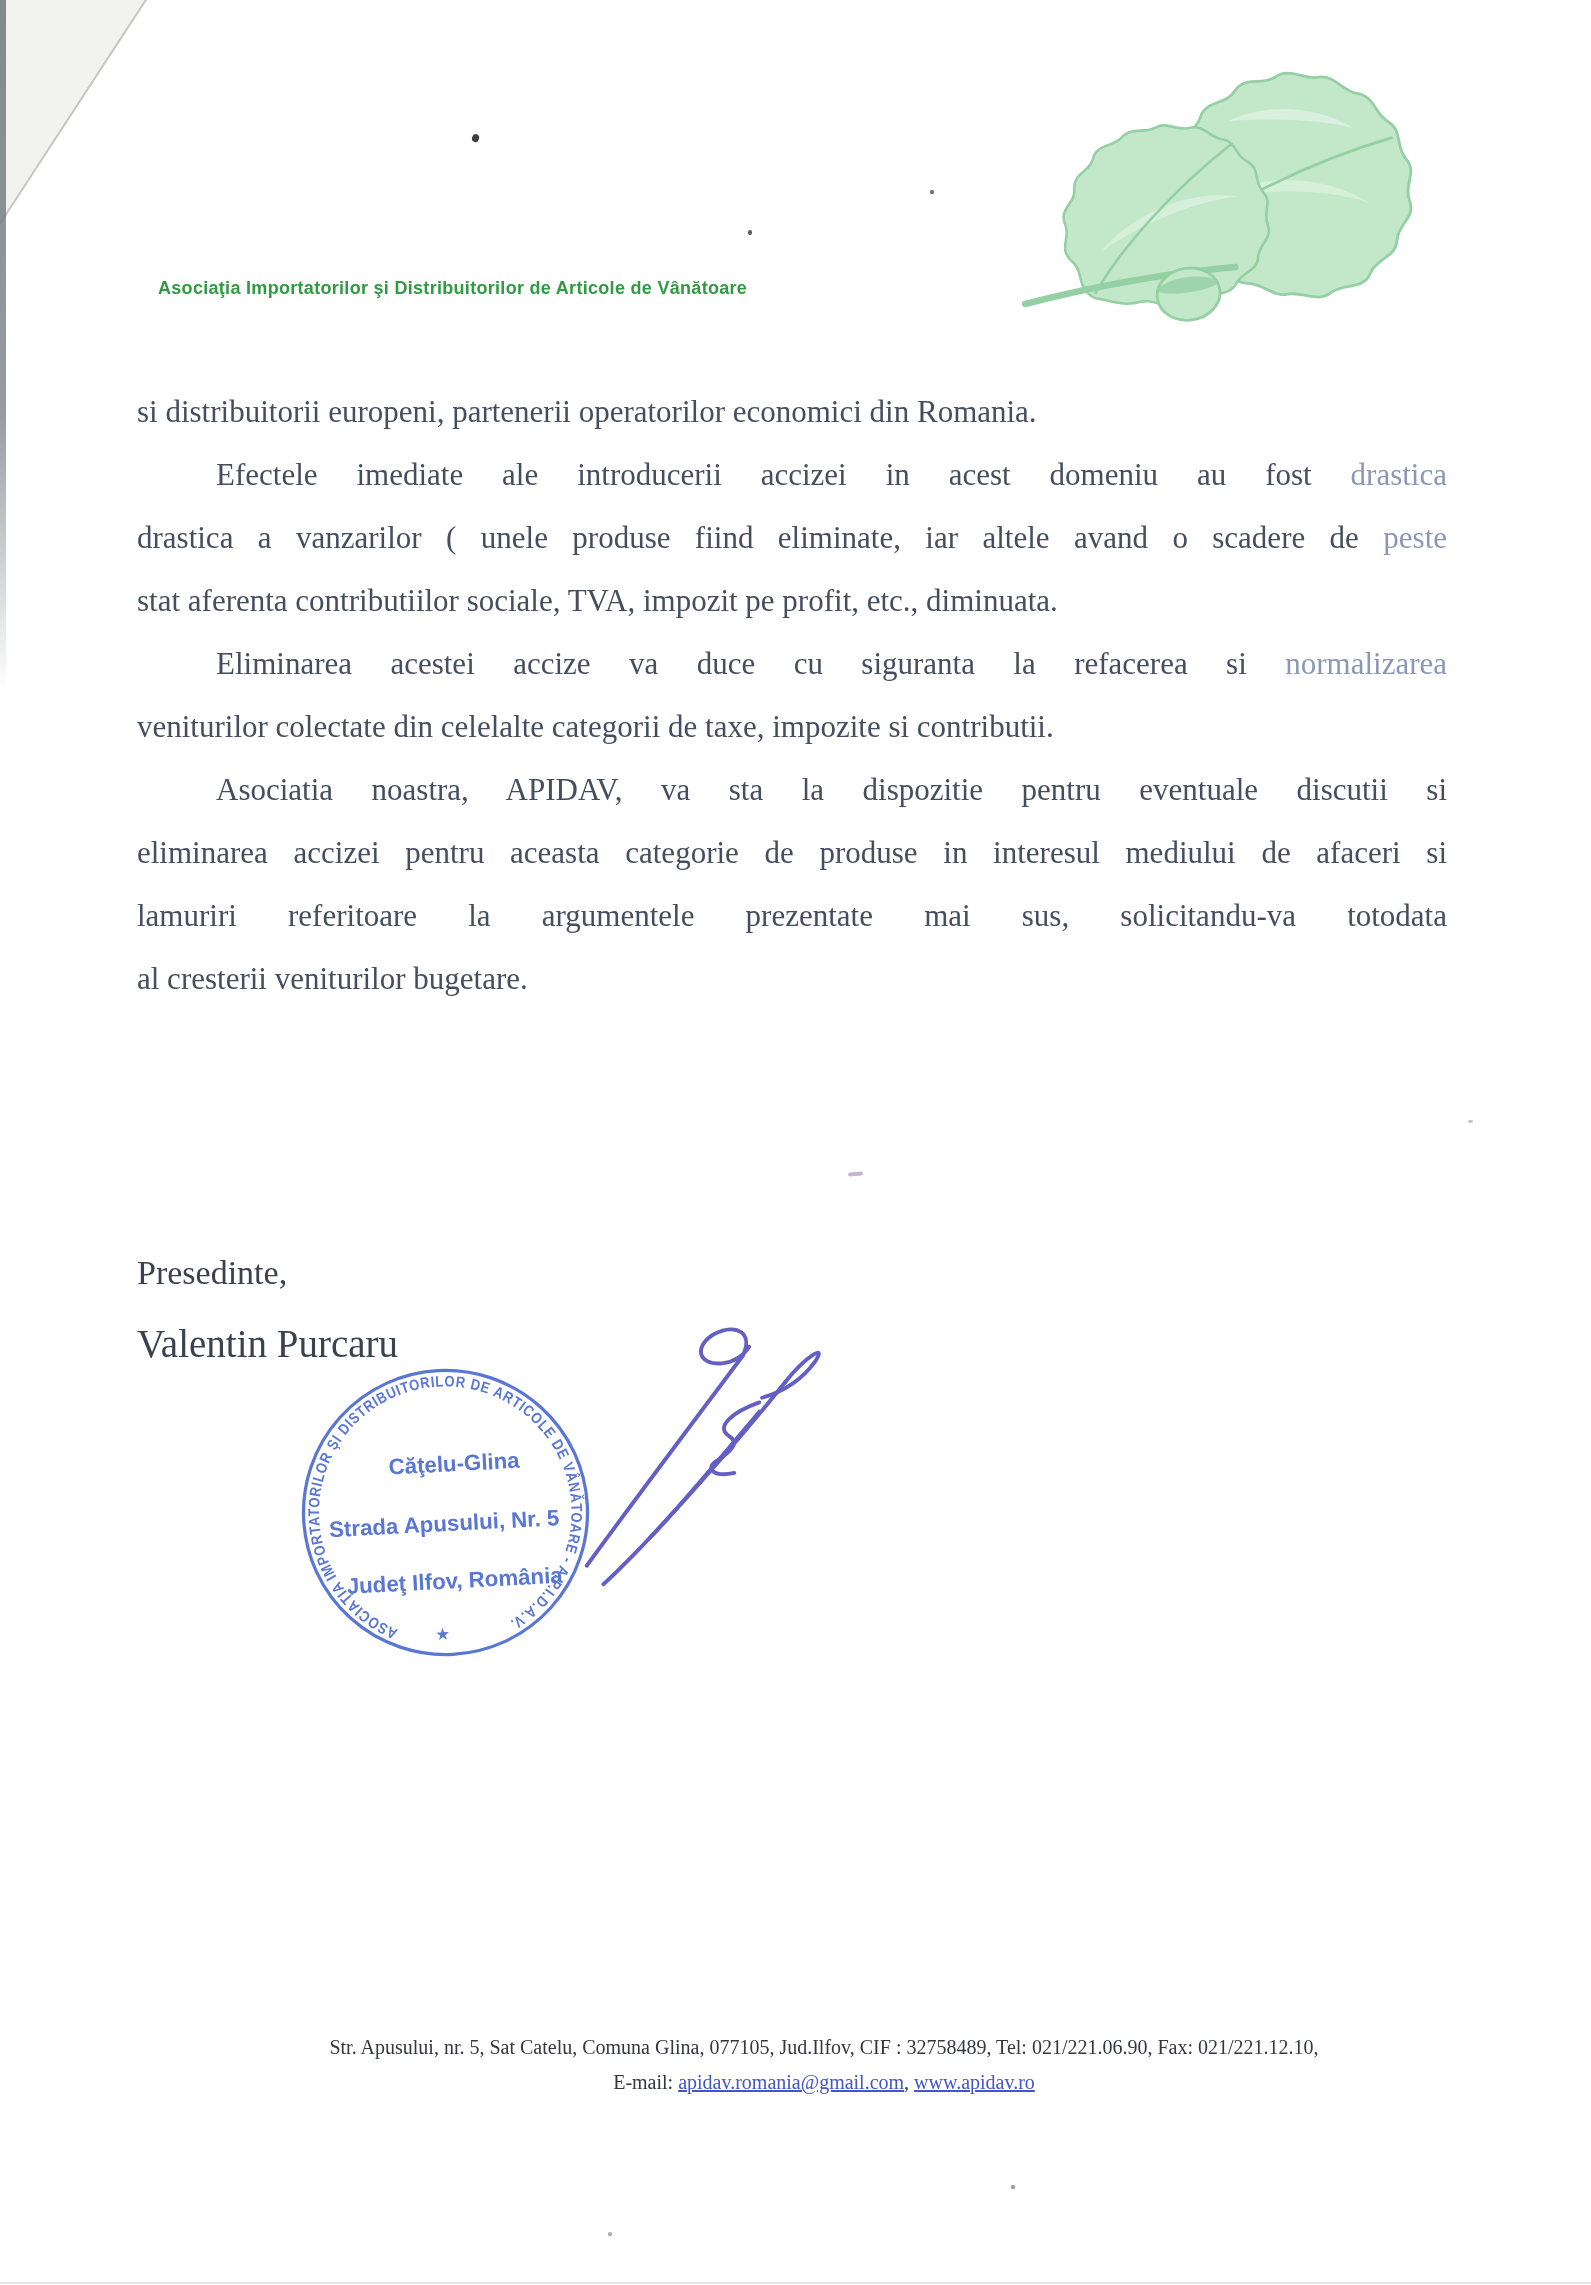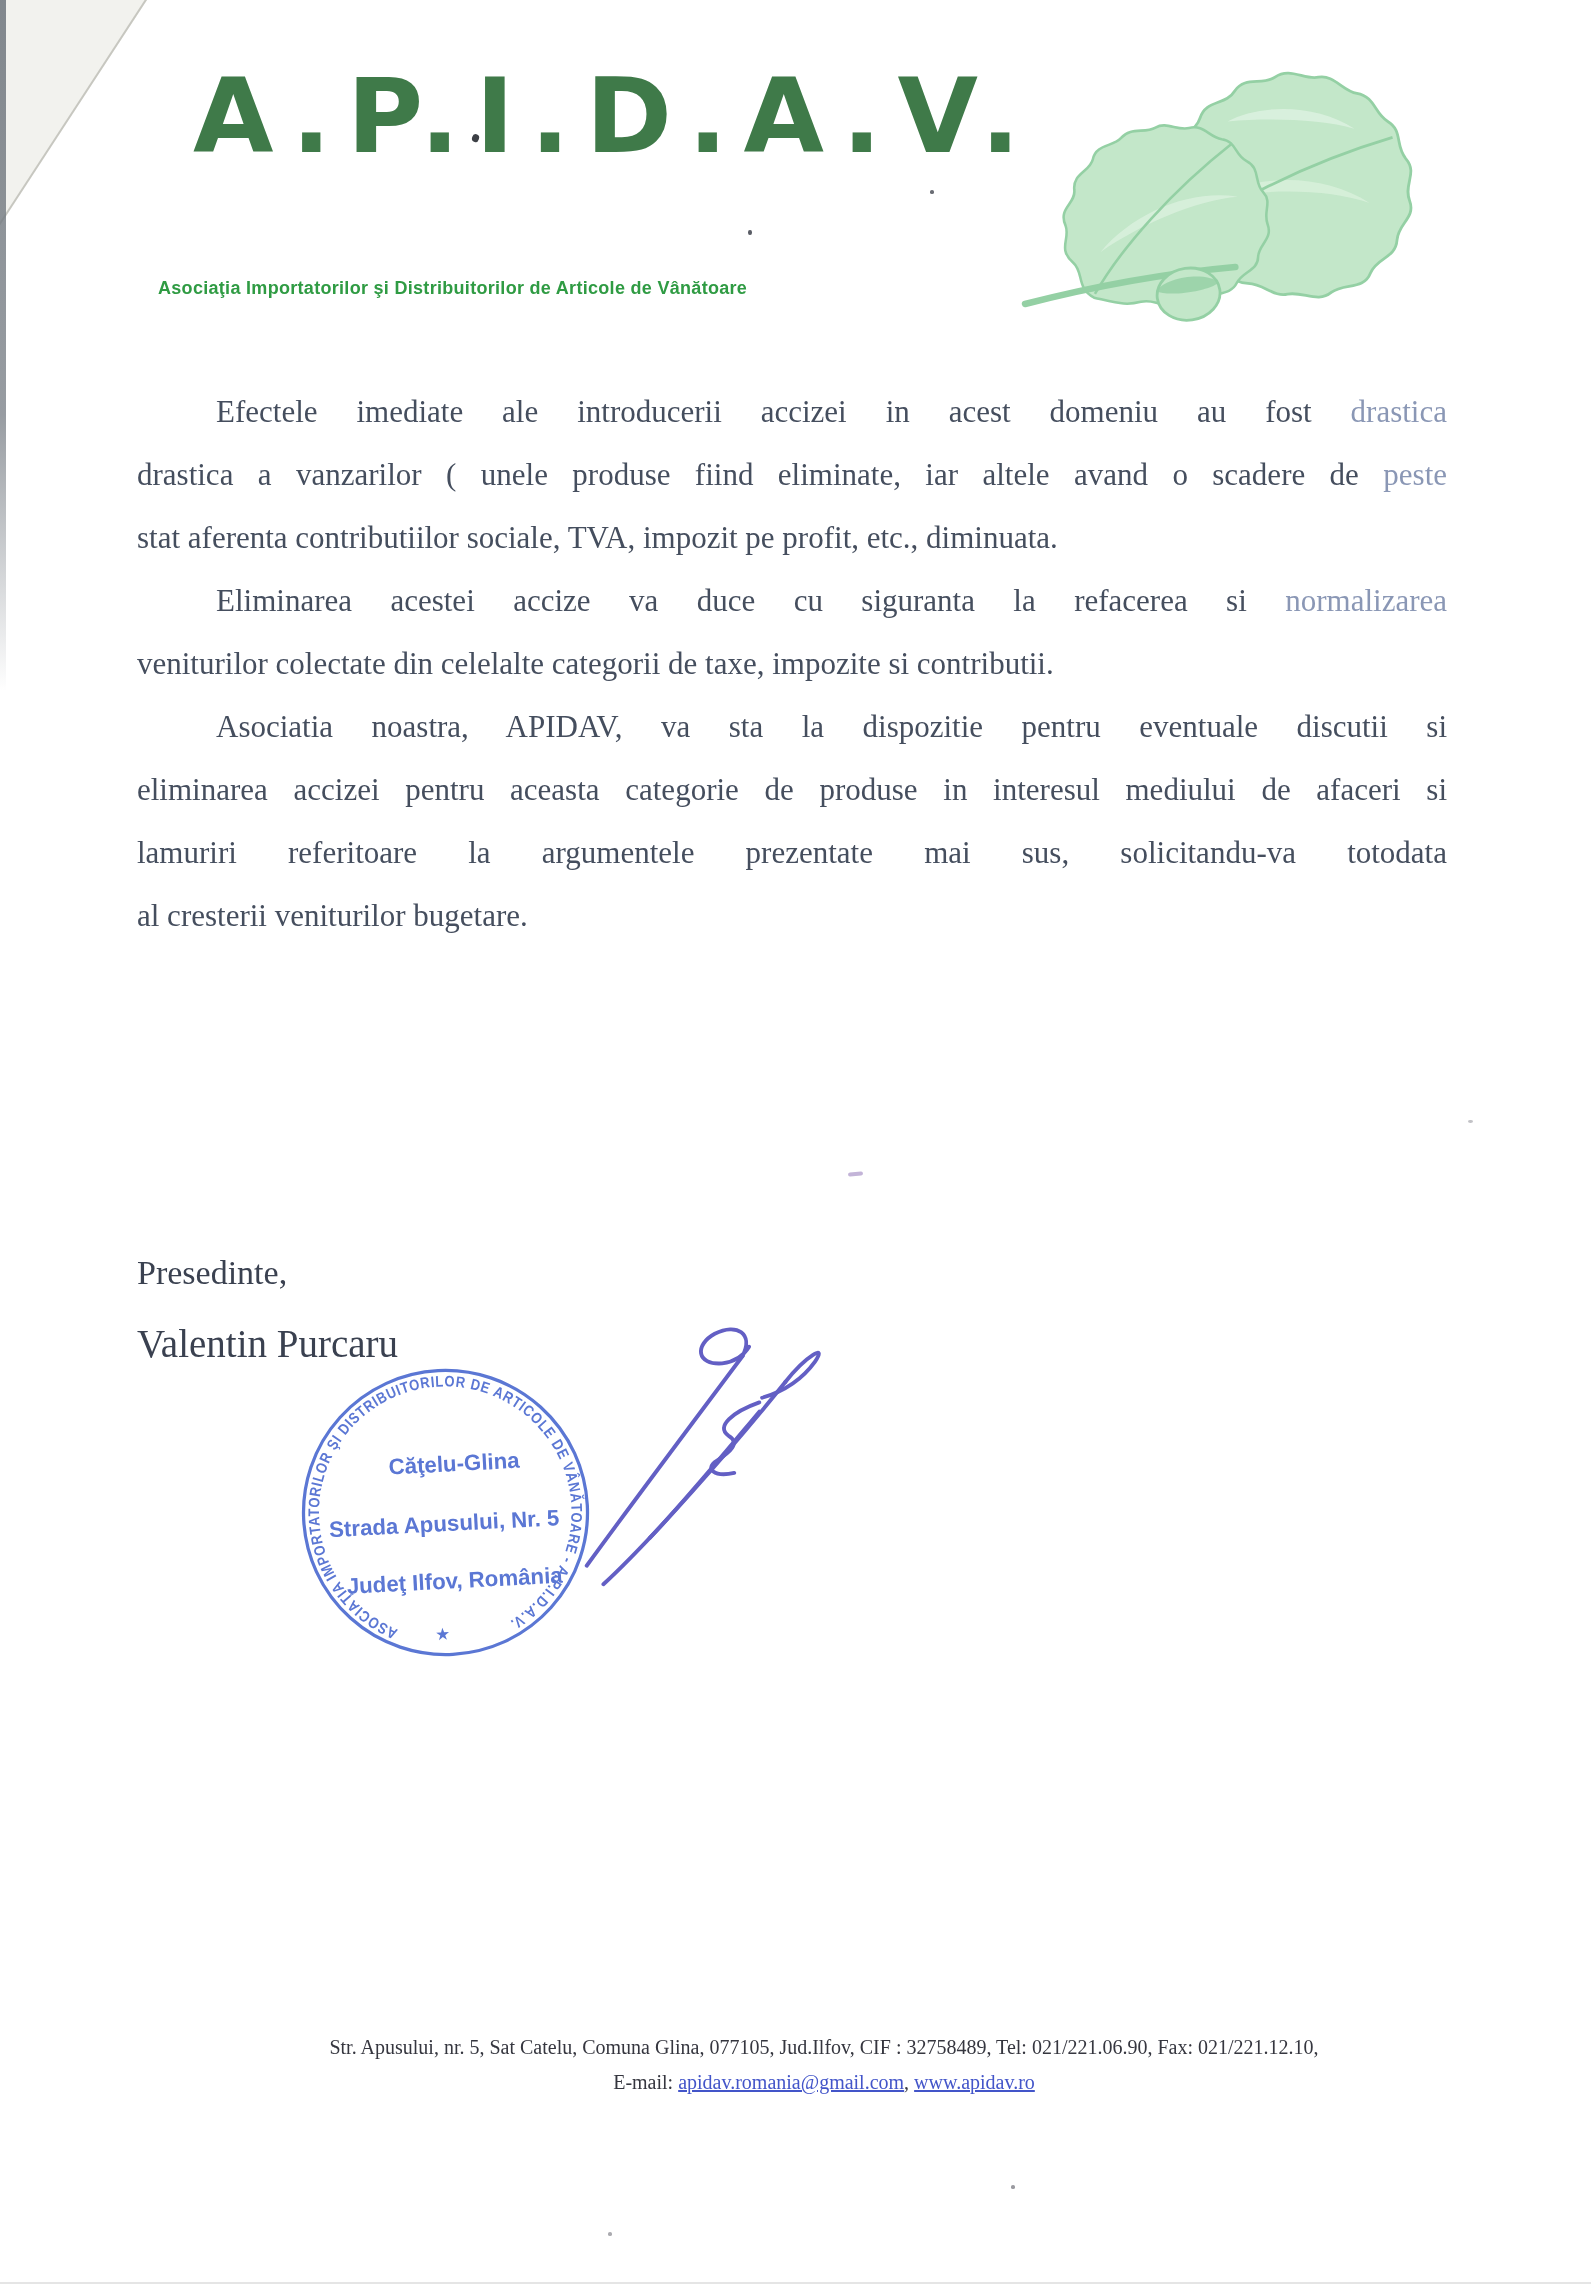--- a/index.html
+++ b/index.html
@@ -52,21 +52,20 @@
 </head>
 <body>
 
 <div class="page">
 
   <div class="corner-fold"></div>
   <div class="corner-fold-edge"></div>
   <div class="left-edge-shadow"></div>
   <div class="bottom-scan-line"></div>
 
-  <div class="org-title">A.P.I.D.A.V.</div>
   <div class="org-subtitle">Asociaţia Importatorilor şi Distribuitorilor de Articole de Vânătoare</div>
 
   <svg class="logo-svg" width="464" height="297" viewBox="0 0 500 320">
     <g transform="rotate(-8 250 160)">
 
       <g transform="translate(235,30) rotate(18)">
         <path fill="var(--leaf_green)" stroke="var(--leaf_green_deep)" stroke-width="3" d="M20,210 C0,190 18,172 8,156 C-8,132 14,124 10,106 C4,82 28,80 30,62 C33,40 55,44 62,26 C70,8 90,16 102,4 C116,-10 134,2 148,-4 C164,-10 176,6 192,6 C212,6 214,24 230,30 C248,37 242,54 256,66 C272,79 258,94 268,110 C278,127 260,136 262,154 C264,174 244,176 240,194 C236,214 214,209 202,222 C190,236 172,226 156,232 C142,238 130,226 112,228 C92,230 88,218 70,218 C50,218 42,228 20,210 Z"></path>
         <path fill="#eaf8ec" opacity=".55" d="M60,60 C90,36 150,24 196,44 C160,40 104,48 60,60 Z"></path>
         <path fill="#eaf8ec" opacity=".45" d="M50,150 C96,110 170,96 226,120 C176,112 100,126 50,150 Z"></path>
         <path stroke="var(--leaf_green_deep)" stroke-width="3" fill="none" d="M24,204 C70,150 150,90 238,46"></path>
@@ -89,20 +88,21 @@
 
   <div class="speck" style="left:472px;top:134px;width:6.5px;height:8.3px;background:#3d4046;transform:rotate(18deg);"></div>
   <div class="speck" style="left:748px;top:230px;width:3.7px;height:4.6px;background:#5a5d66;"></div>
   <div class="speck" style="left:930px;top:190px;width:3.7px;height:3.7px;background:#6a6d74;"></div>
   <div class="speck" style="left:848px;top:1172px;width:15px;height:3.7px;background:#c3b4d8;border-radius:2.8px;transform:rotate(-6deg);"></div>
   <div class="speck" style="left:1468px;top:1120px;width:4.6px;height:2.8px;background:#c2c2c6;"></div>
   <div class="speck" style="left:1011px;top:2185px;width:3.7px;height:3.7px;background:#9a9aa0;"></div>
   <div class="speck" style="left:608px;top:2232px;width:3.7px;height:3.7px;background:#ababb0;"></div>
 
   <main class="letter-body">
+      <div class="body-line"><span>si distribuitorii europeni, partenerii operatorilor economici din Romania.</span></div>
       <div class="body-line justify indent"><span>Efectele imediate ale introducerii accizei in acest domeniu au fost</span> <span class="tail">drastica</span></div>
       <div class="body-line justify"><span>drastica a vanzarilor ( unele produse fiind eliminate, iar altele avand o scadere de</span> <span class="tail">peste</span></div>
       <div class="body-line"><span>stat aferenta contributiilor sociale, TVA, impozit pe profit, etc., diminuata.</span></div>
       <div class="body-line justify indent"><span>Eliminarea acestei accize va duce cu siguranta la refacerea si</span> <span class="tail">normalizarea</span></div>
       <div class="body-line"><span>veniturilor colectate din celelalte categorii de taxe, impozite si contributii.</span></div>
       <div class="body-line justify indent"><span>Asociatia noastra, APIDAV, va sta la dispozitie pentru eventuale discutii si</span></div>
       <div class="body-line justify"><span>eliminarea accizei pentru aceasta categorie de produse in interesul mediului de afaceri si</span></div>
       <div class="body-line justify"><span>lamuriri referitoare la argumentele prezentate mai sus, solicitandu-va totodata</span></div>
       <div class="body-line"><span>al cresterii veniturilor bugetare.</span></div>
     </main>

